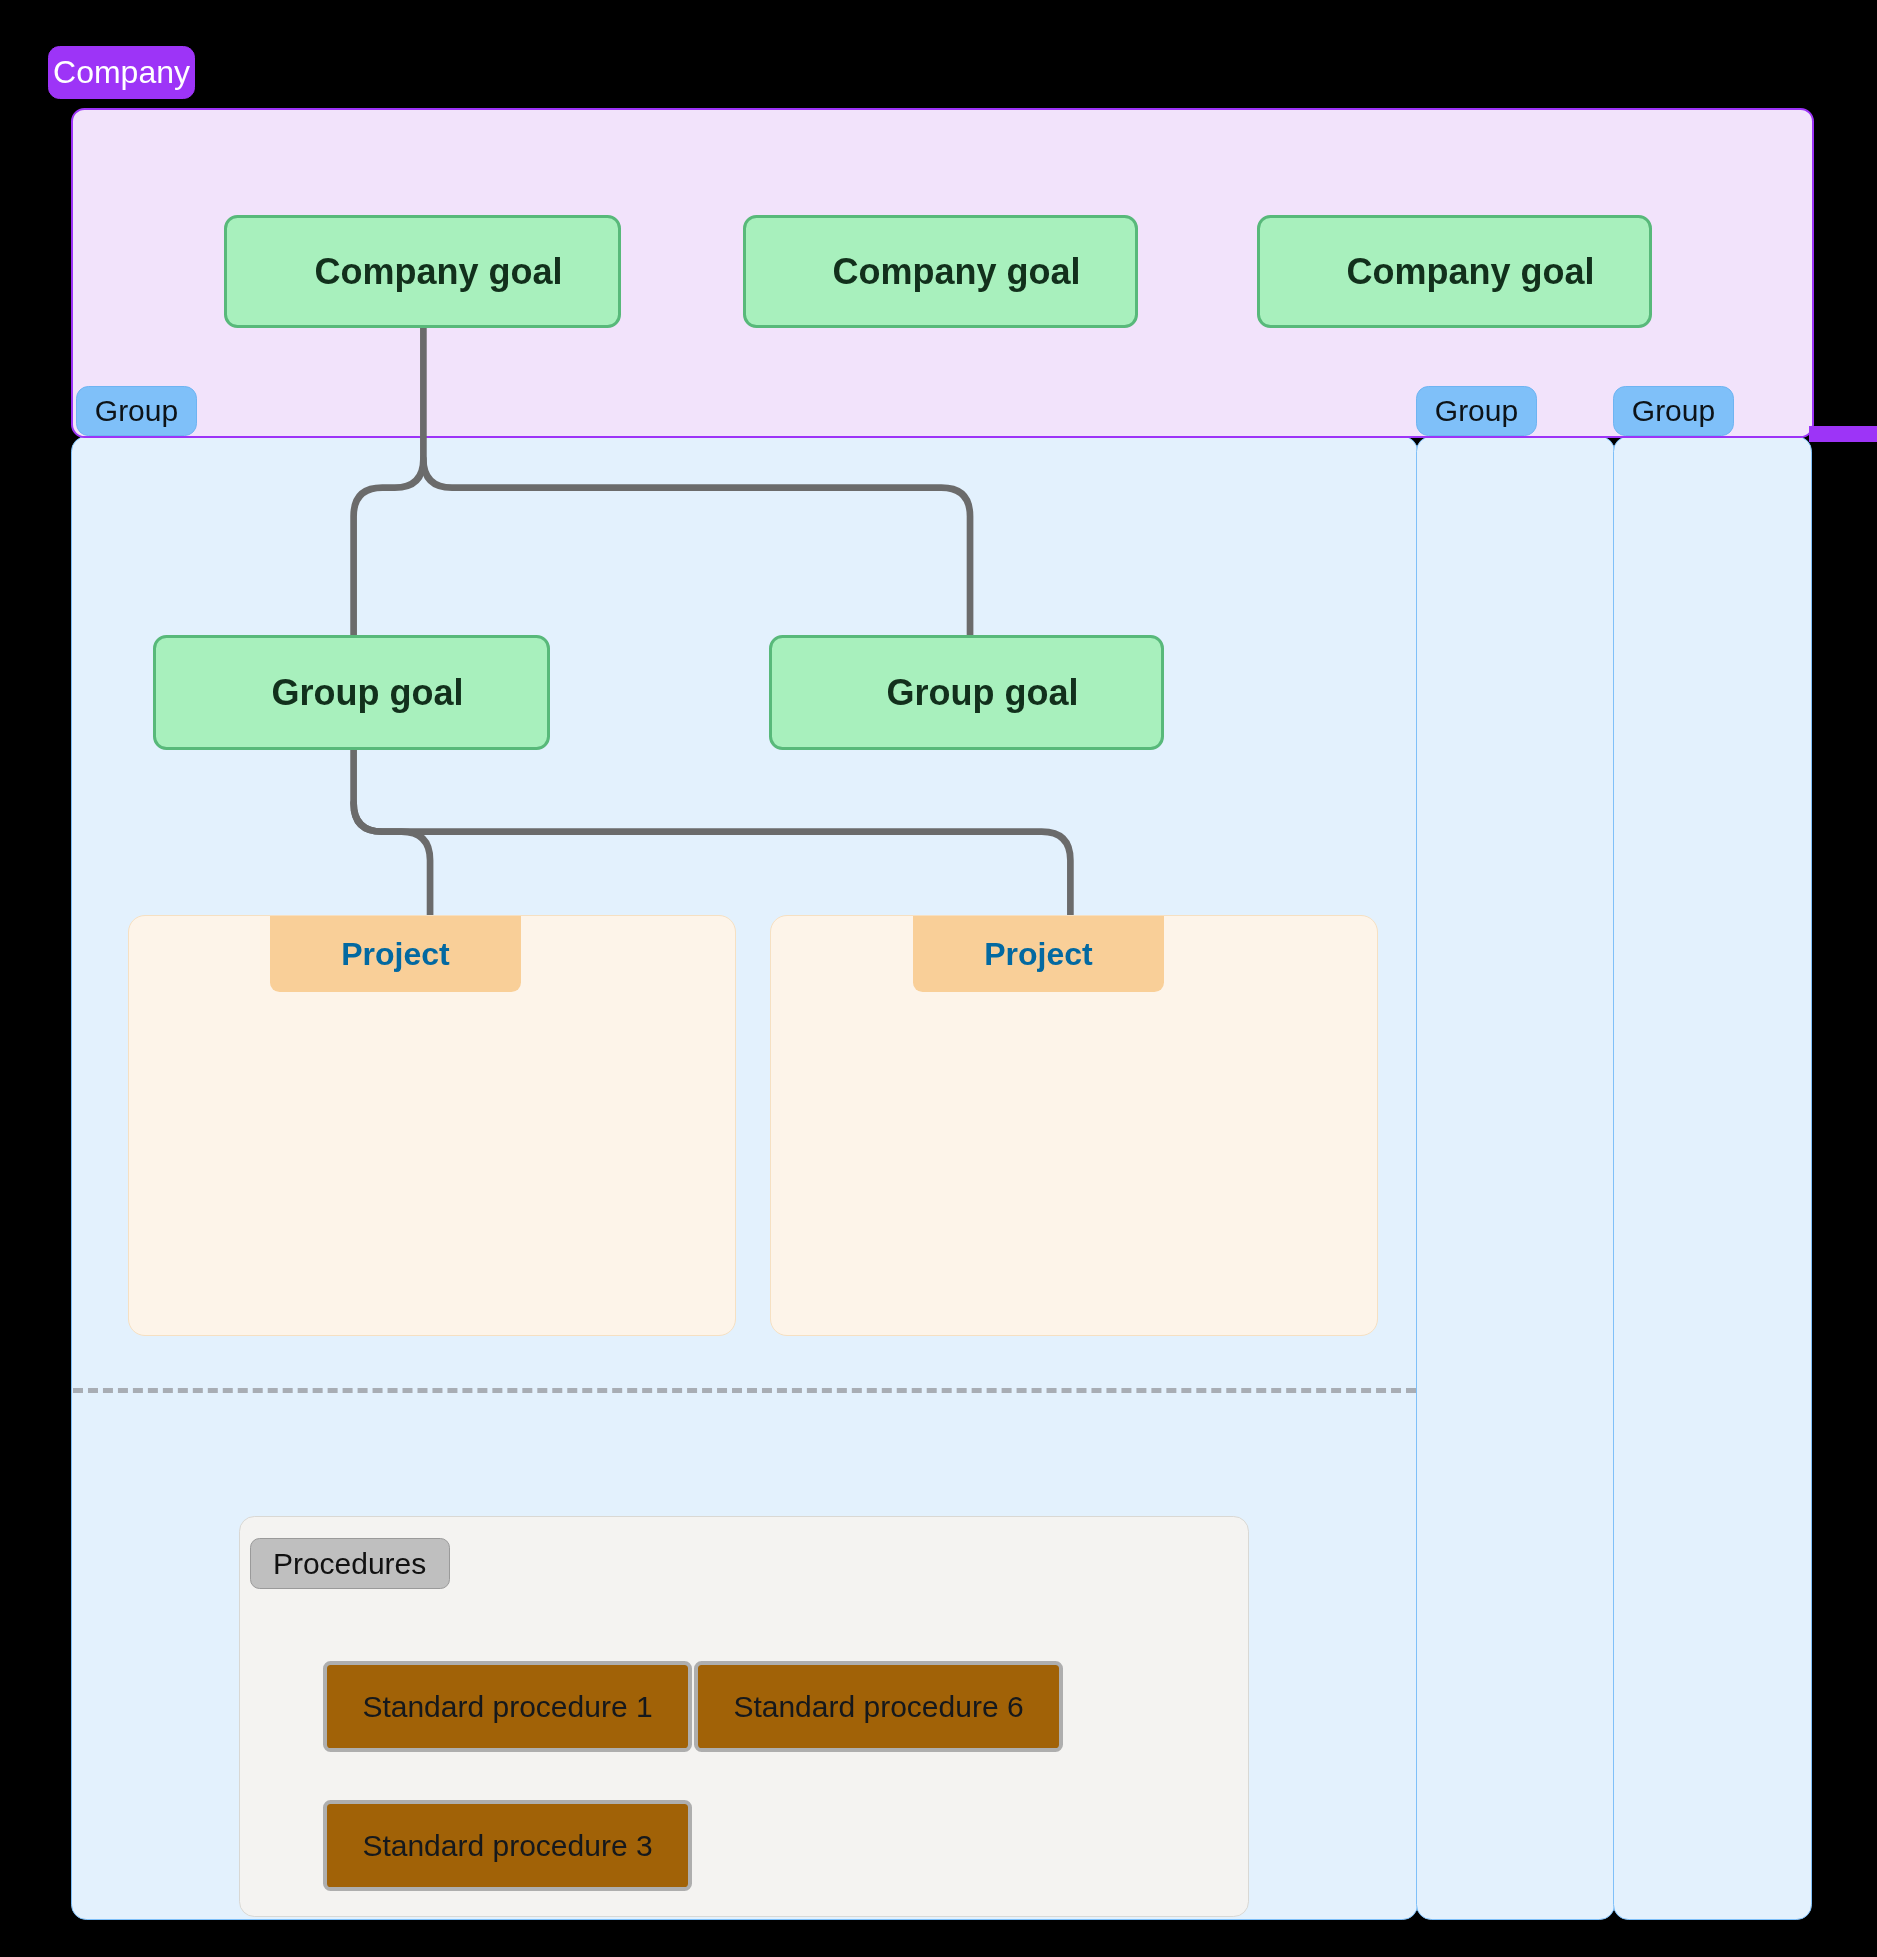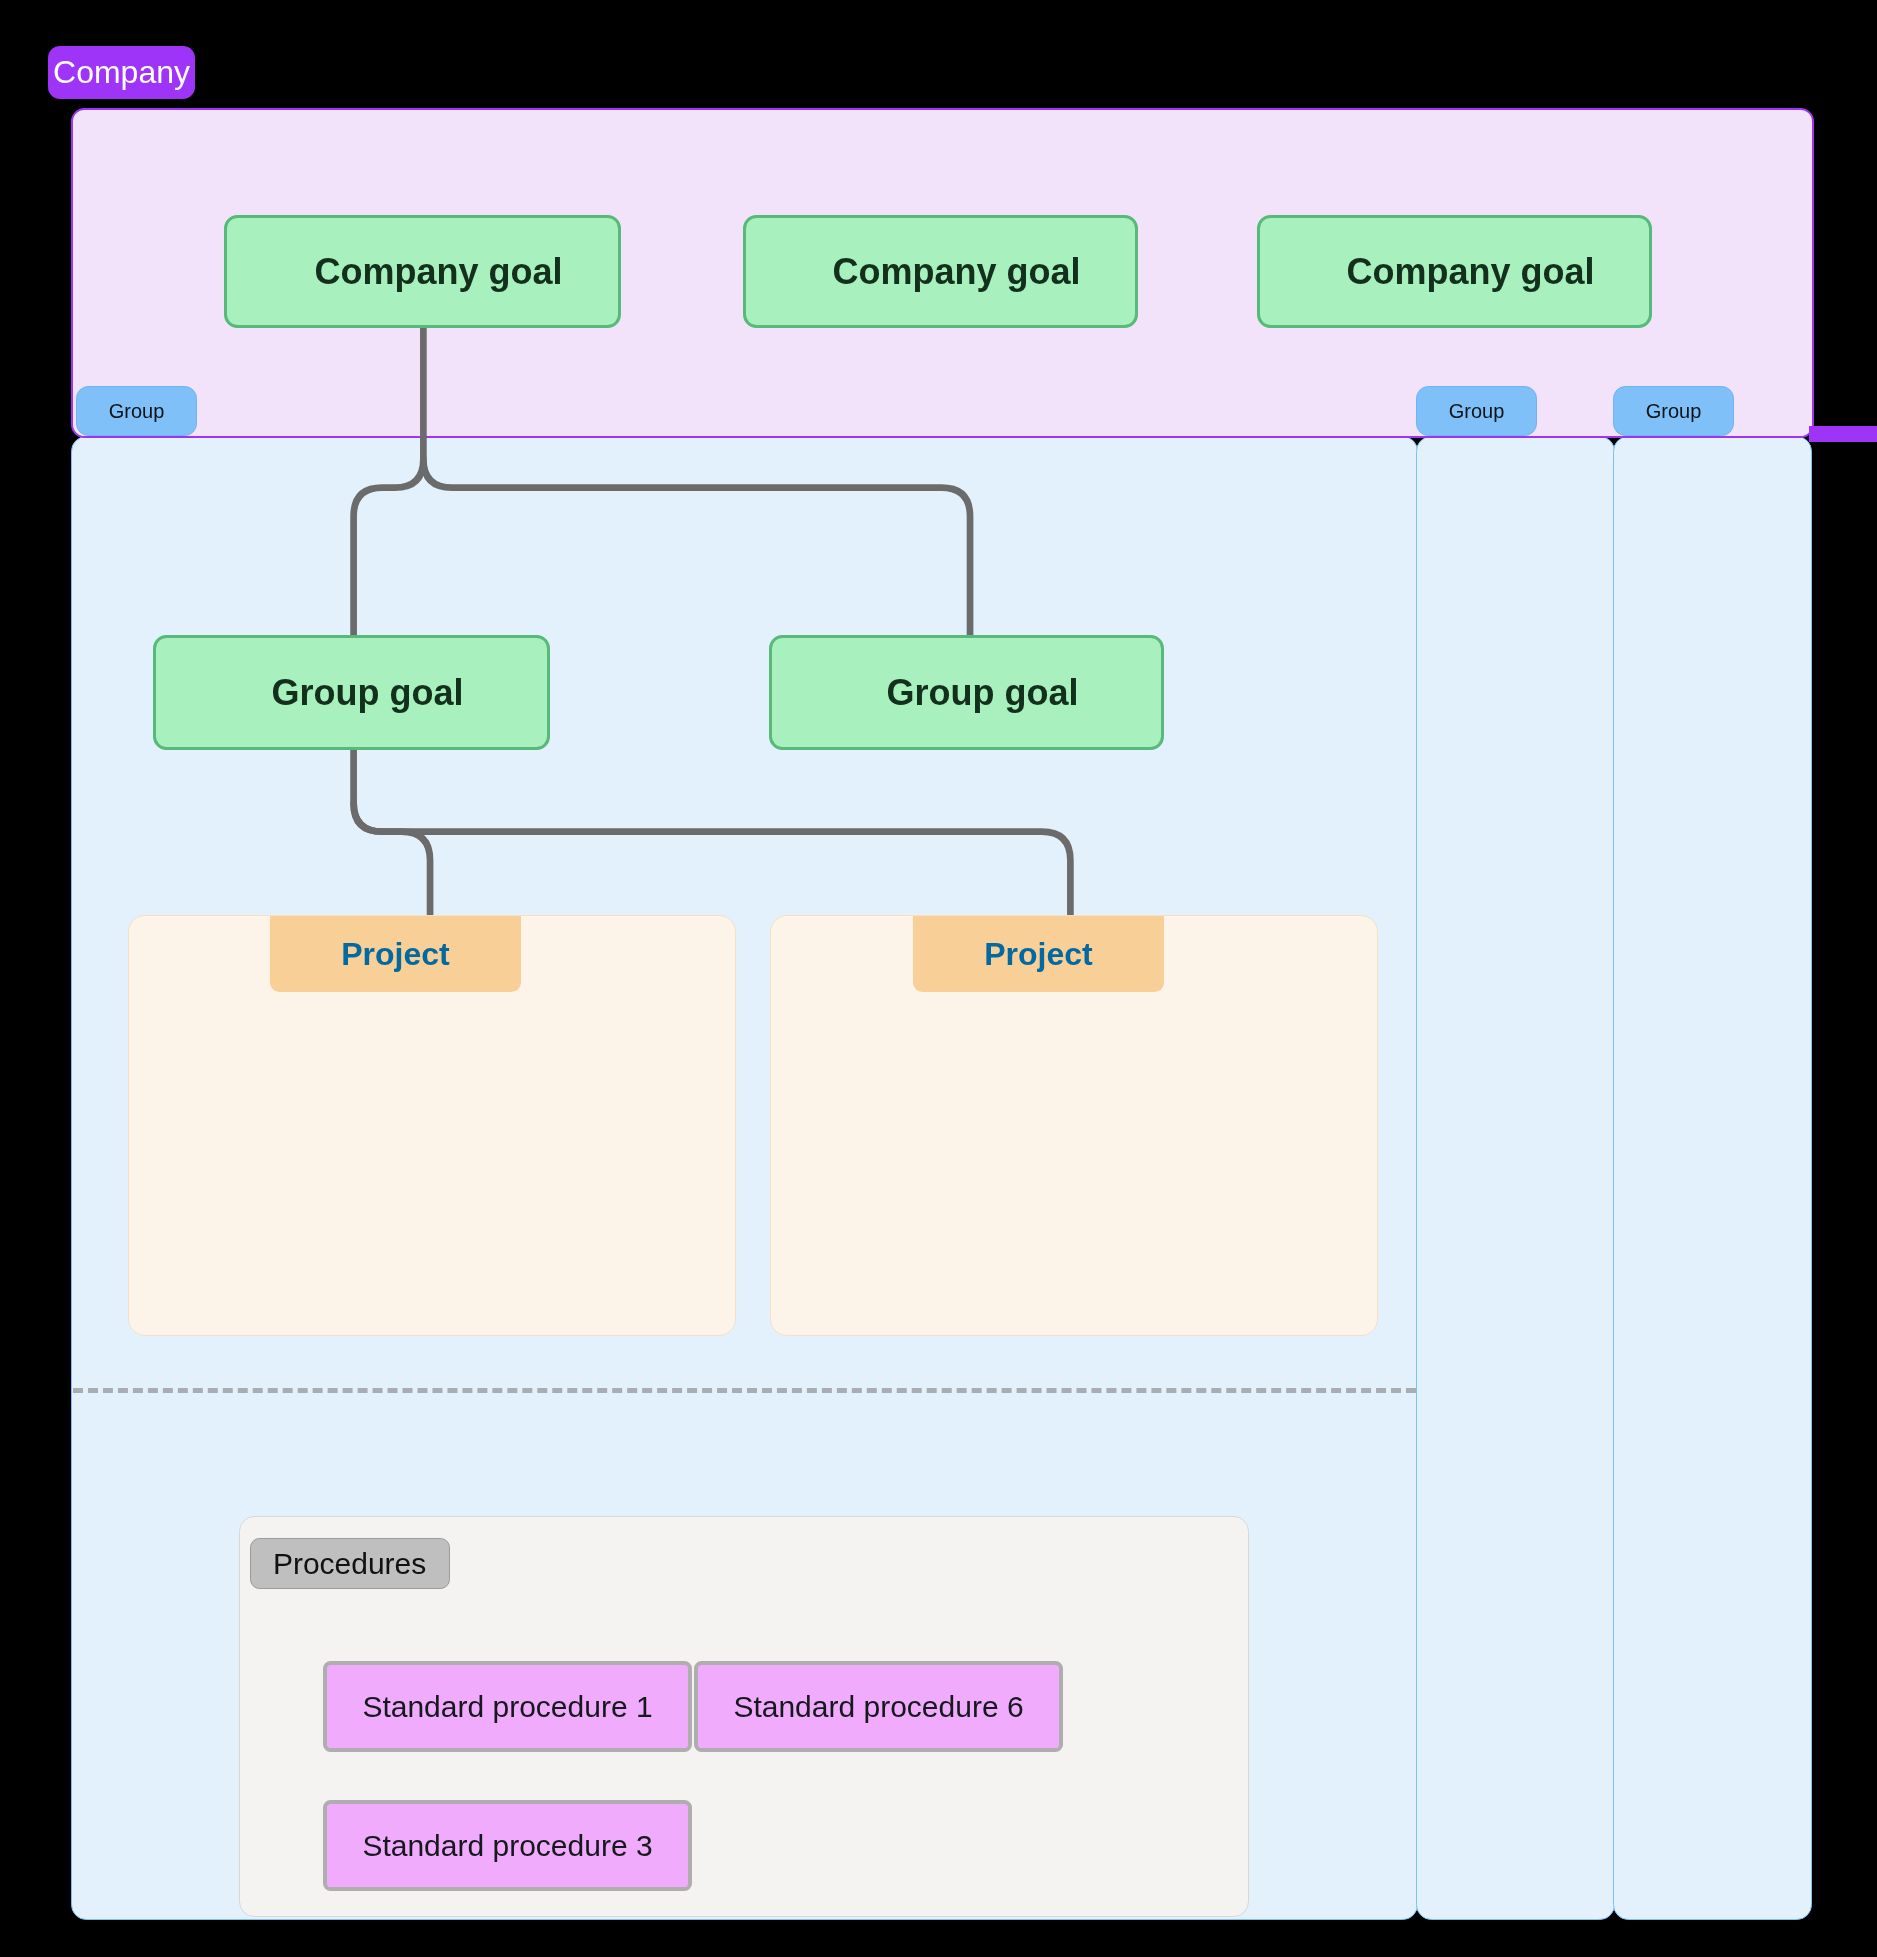--- a/index.html
+++ b/index.html
@@ -36,21 +36,21 @@
     left: 48px; top: 5.7px;
     width: 147px; height: 53px;
     background: #9d34f7;
     color: #ffffff;
     font-size: 32px;
     border: 1.9px solid #9d34f7;
   }
   .badge-group {
     background: #7fc0f9;
     color: #0d1318;
-    font-size: 20px;
+    font-size: 30px;
     height: 50px;
     border: 1px solid #6fb4f2;
     border-radius: 12.4px;
   }
   .badge-group-1 { left: 76px;  top: 346px; width: 121px; }
   .badge-group-2 { left: 1416px; top: 346px; width: 121px; }
   .badge-group-3 { left: 1613px; top: 346px; width: 121px; }
 
   
   .company-panel {
@@ -230,21 +230,21 @@
     font-size: 30px;
     box-sizing: border-box;
   }
   .proc-item {
     position: absolute;
     display: flex;
     align-items: center;
     justify-content: center;
     width: 369px;
     height: 91px;
-    background: #f0abfc;
+    background: #a16207;
     border: 4.8px solid #aeaeae;
     border-radius: 7.6px;
     color: #15181c;
     font-size: 30px;
     box-sizing: border-box;
   }
   .proc-1 { left: 83px;  top: 144px; }
   .proc-2 { left: 454px; top: 144px; }
   .proc-3 { left: 83px;  top: 283px; }
   .proc-4 { left: 454px; top: 283px; }

